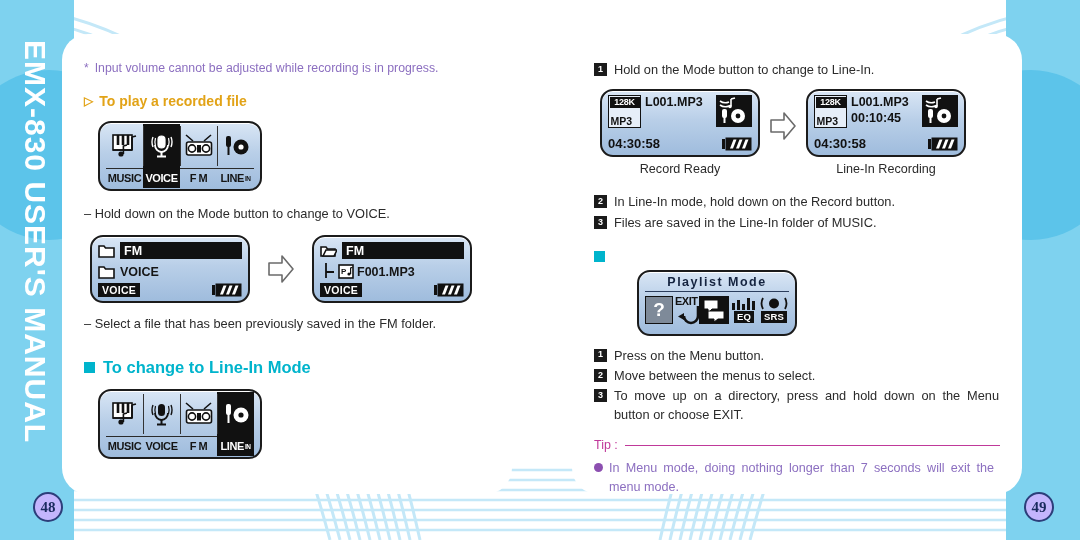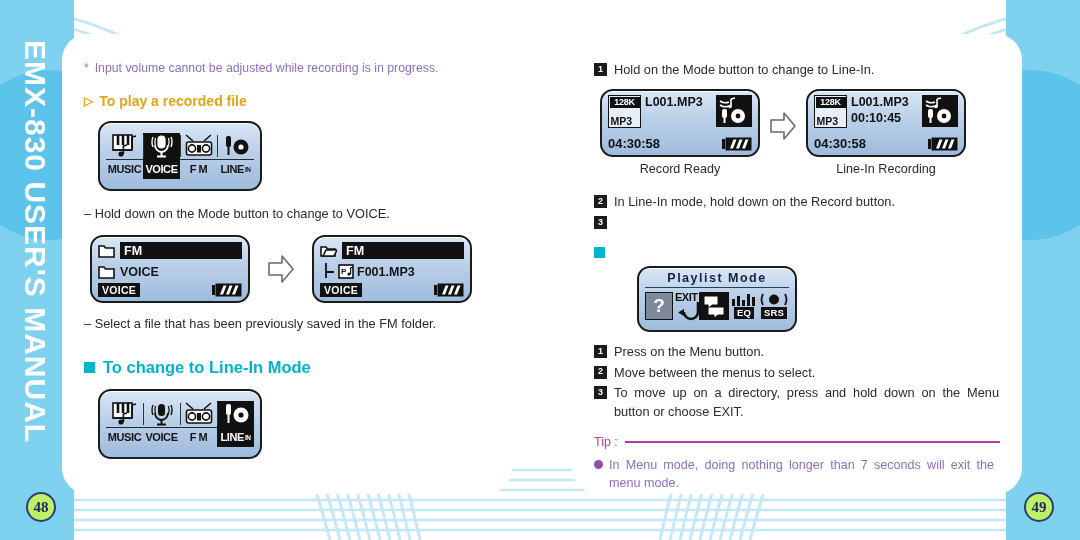--- a/index.html
+++ b/index.html
@@ -62,28 +62,29 @@
   }
   .side-bar.right .vert-title {
     right: 52px; top: 40px;
     transform: rotate(90deg);
   }
 
   .page-num {
     position: absolute;
     width: 30px; height: 30px;
     border-radius: 50%;
-    background: #bef264;
+    background: #c4b5fd;
     border: 2px solid #2c3e7a;
     color: #1a2a5e;
     font-family: "Liberation Serif", serif;
     font-weight: bold;
     font-size: 15px;
     display: flex; align-items: center; justify-content: center;
     z-index: 40;
+    margin-left: 7px;
   }
   .page-num.left { left: 26px; bottom: 18px; }
   .page-num.right { right: 26px; bottom: 18px; }
 
   
   .panel {
     position: absolute;
     background: #ffffff;
     border-radius: 26px;
     z-index: 20;
@@ -176,21 +177,21 @@
     background: linear-gradient(180deg,#d9e6f5 0%, #b9cfe8 45%, #9fbcdd 100%);
     position: relative;
     padding: 4px 6px;
     box-shadow: 0 1px 0 #ffffff inset;
   }
 
   
   .mode-strip {
     width: 164px; height: 70px;
     display: flex; flex-direction: column;
-    padding: 10px 6px;
+    padding: 1px 6px;
   }
   .mode-icons { display: flex; flex: 1; }
   .mode-labels { display: flex; height: 20px; }
   .mode-cell {
     flex: 1; position: relative;
     display: flex; align-items: center; justify-content: center;
   }
   .mode-cell + .mode-cell::before {
     content: ""; position: absolute; left: 0; top: 2px; bottom: 2px;
     width: 1.4px; background: #333;
@@ -651,20 +652,21 @@
           <div class="caption">Line-In Recording</div>
         </div>
       </div>
 
       <div class="step-line" style="margin-top:16px;">
         <span class="step-badge">2</span>
         <span class="step-text">In Line-In mode, hold down on the Record button.</span>
       </div>
       <div class="step-line" style="margin-top:2px;">
         <span class="step-badge">3</span>
+        <span class="step-text">Files are saved in the Line-In folder of MUSIC.</span>
       </div>
 
       <div class="head-teal" style="margin-top:18px;">
         <span class="sq-marker"></span>
       </div>
 
       <div style="margin-top:8px; margin-left:14px;">
         <div class="lcd lcd-menu">
           <div class="menu-title">Playlist Mode</div>
           <div class="menu-icons">

